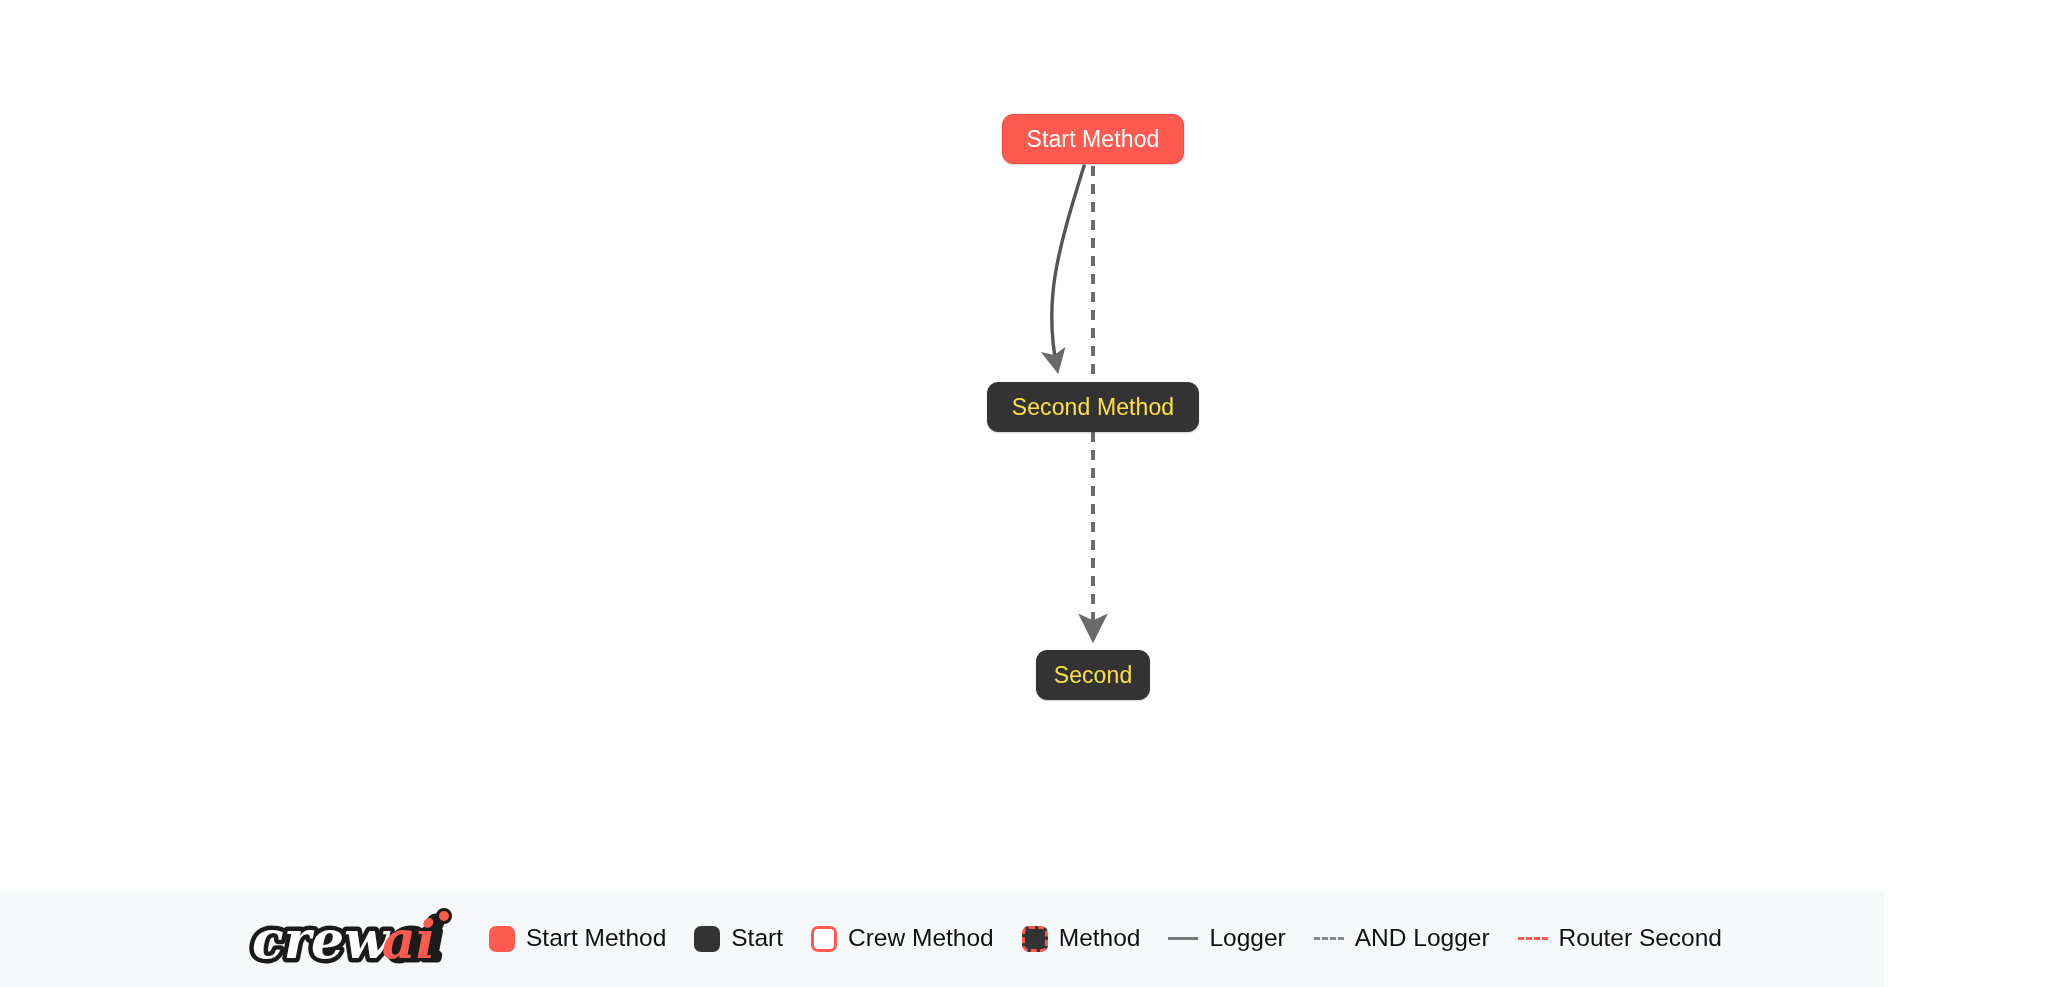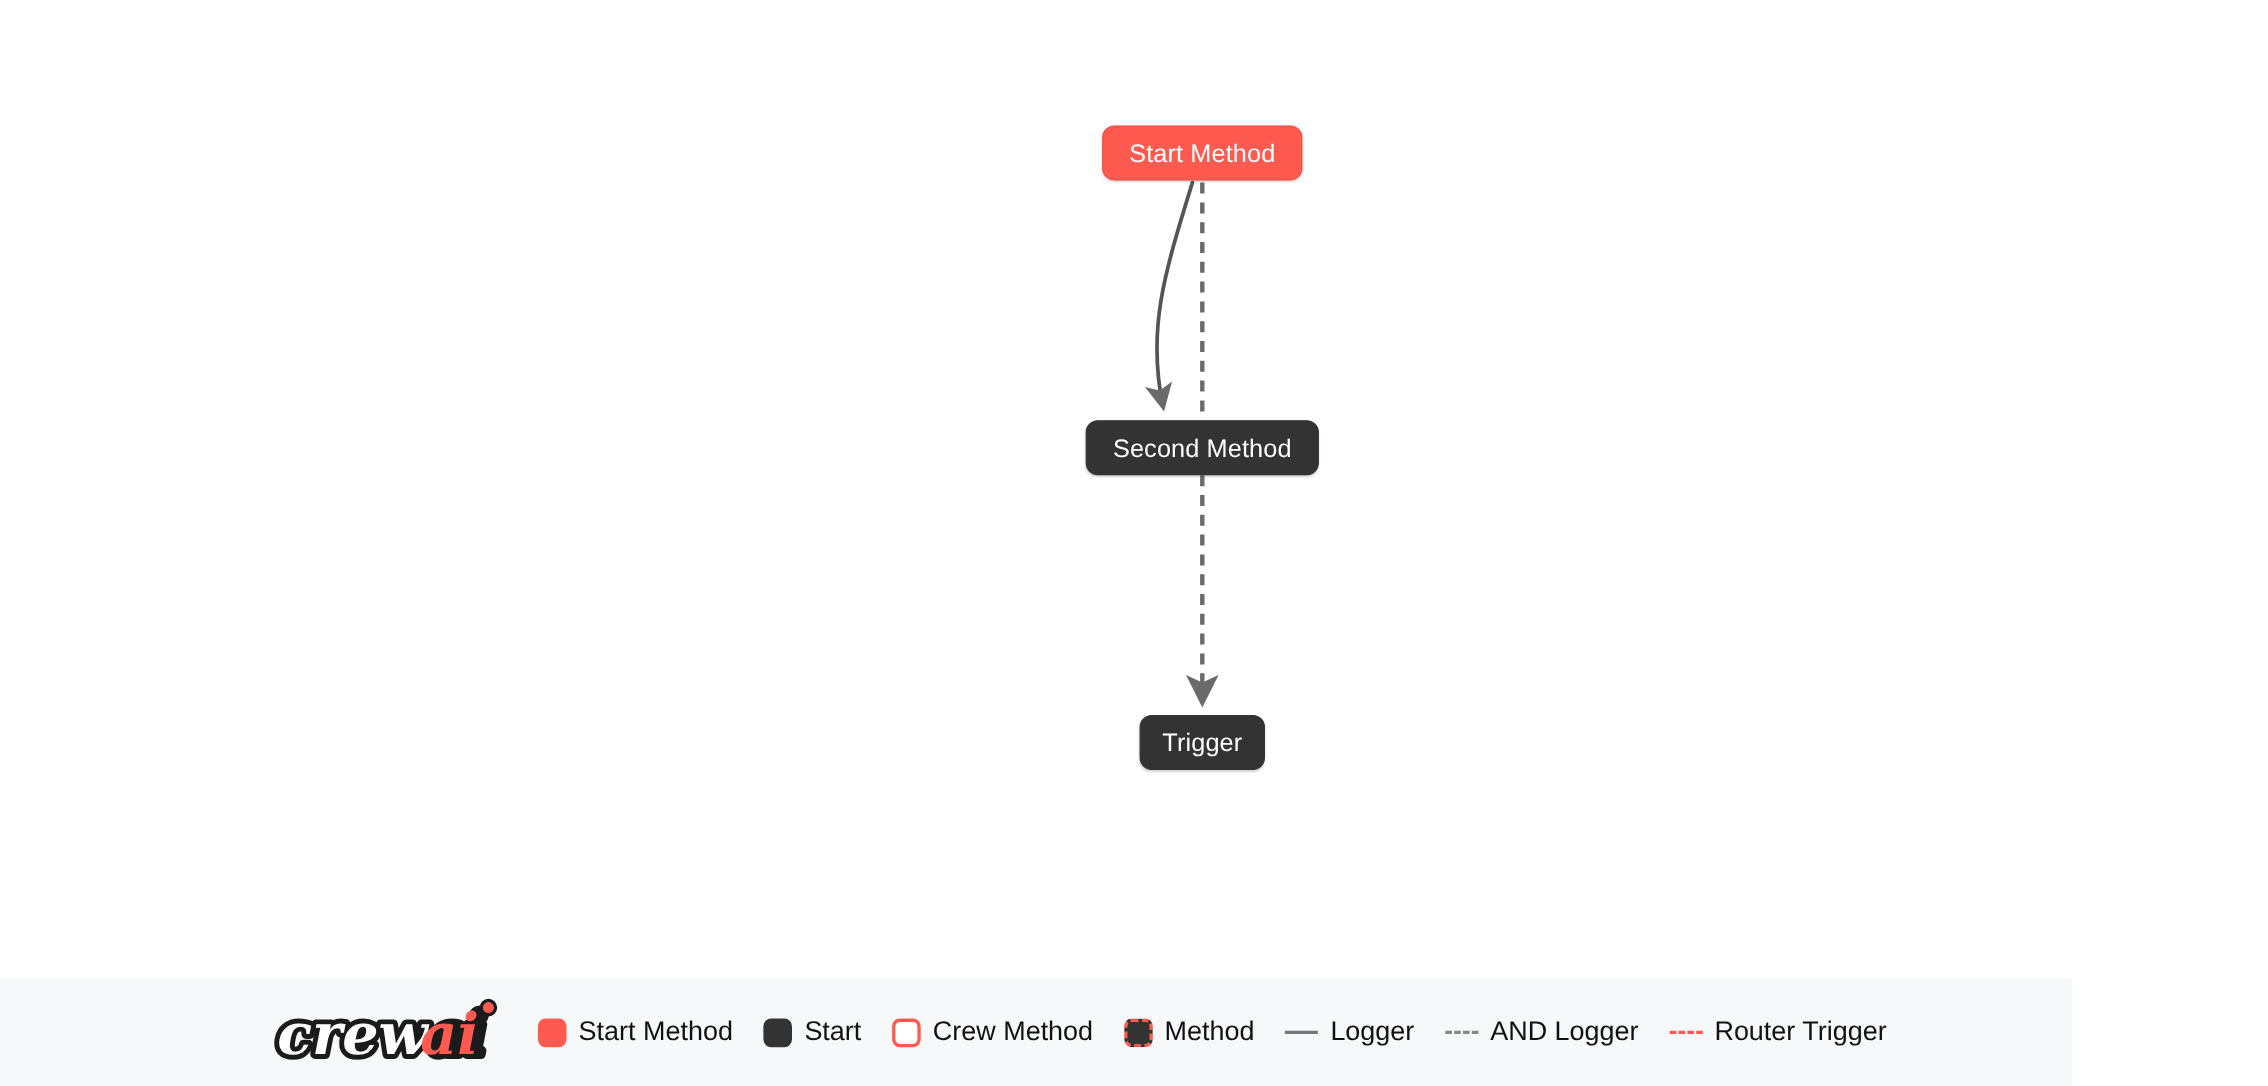--- a/index.html
+++ b/index.html
@@ -49,21 +49,21 @@
 
   .node-start {
     background: #FF5A50;
     border: 1.5px solid #f2493f;
     color: #ffffff;
     box-shadow: 0 1px 2px rgba(0,0,0,0.18);
   }
   .node-method {
     background: #333333;
     border: 1.5px solid #333333;
-    color: #ffffff;
+    color: #fde047;
     box-shadow: 0 1px 2px rgba(0,0,0,0.18);
   }
 
   #node-start-method {
     left: 1002px;
     top: 114px;
     width: 182px;
     height: 50px;
     font-size: 23px;
   }
@@ -163,21 +163,21 @@
 
   <div class="node node-start" id="node-start-method">
     <span class="node-label">Start Method</span>
   </div>
 
   <div class="node node-method" id="node-second-method">
     <span class="node-label">Second Method</span>
   </div>
 
   <div class="node node-method" id="node-logger">
-    <span class="node-label">Trigger</span>
+    <span class="node-label">Second</span>
   </div>
 
 </div>
 
 <div id="legend-bar">
 
   <svg id="crewai-logo" viewBox="0 0 215 72">
     <text x="4" y="55" font-family="'DejaVu Serif', serif" font-size="52" font-weight="bold" font-style="italic" stroke="#1b1b1b" stroke-width="9" stroke-linejoin="round" fill="none">crewai</text>
     <text x="4" y="55" font-family="'DejaVu Serif', serif" font-size="52" font-weight="bold" font-style="italic" fill="#ffffff">crew</text>
     <text x="134" y="55" font-family="'DejaVu Serif', serif" font-size="52" font-weight="bold" font-style="italic" fill="#FF5A50">ai</text>
@@ -210,16 +210,16 @@
     <span class="legend-label">Logger</span>
   </div>
 
   <div class="legend-item">
     <span class="line-swatch line-dashed"></span>
     <span class="legend-label">AND Logger</span>
   </div>
 
   <div class="legend-item">
     <span class="line-swatch line-dashed-red"></span>
-    <span class="legend-label">Router Trigger</span>
+    <span class="legend-label">Router Second</span>
   </div>
 
 </div>
 
 </body></html>

